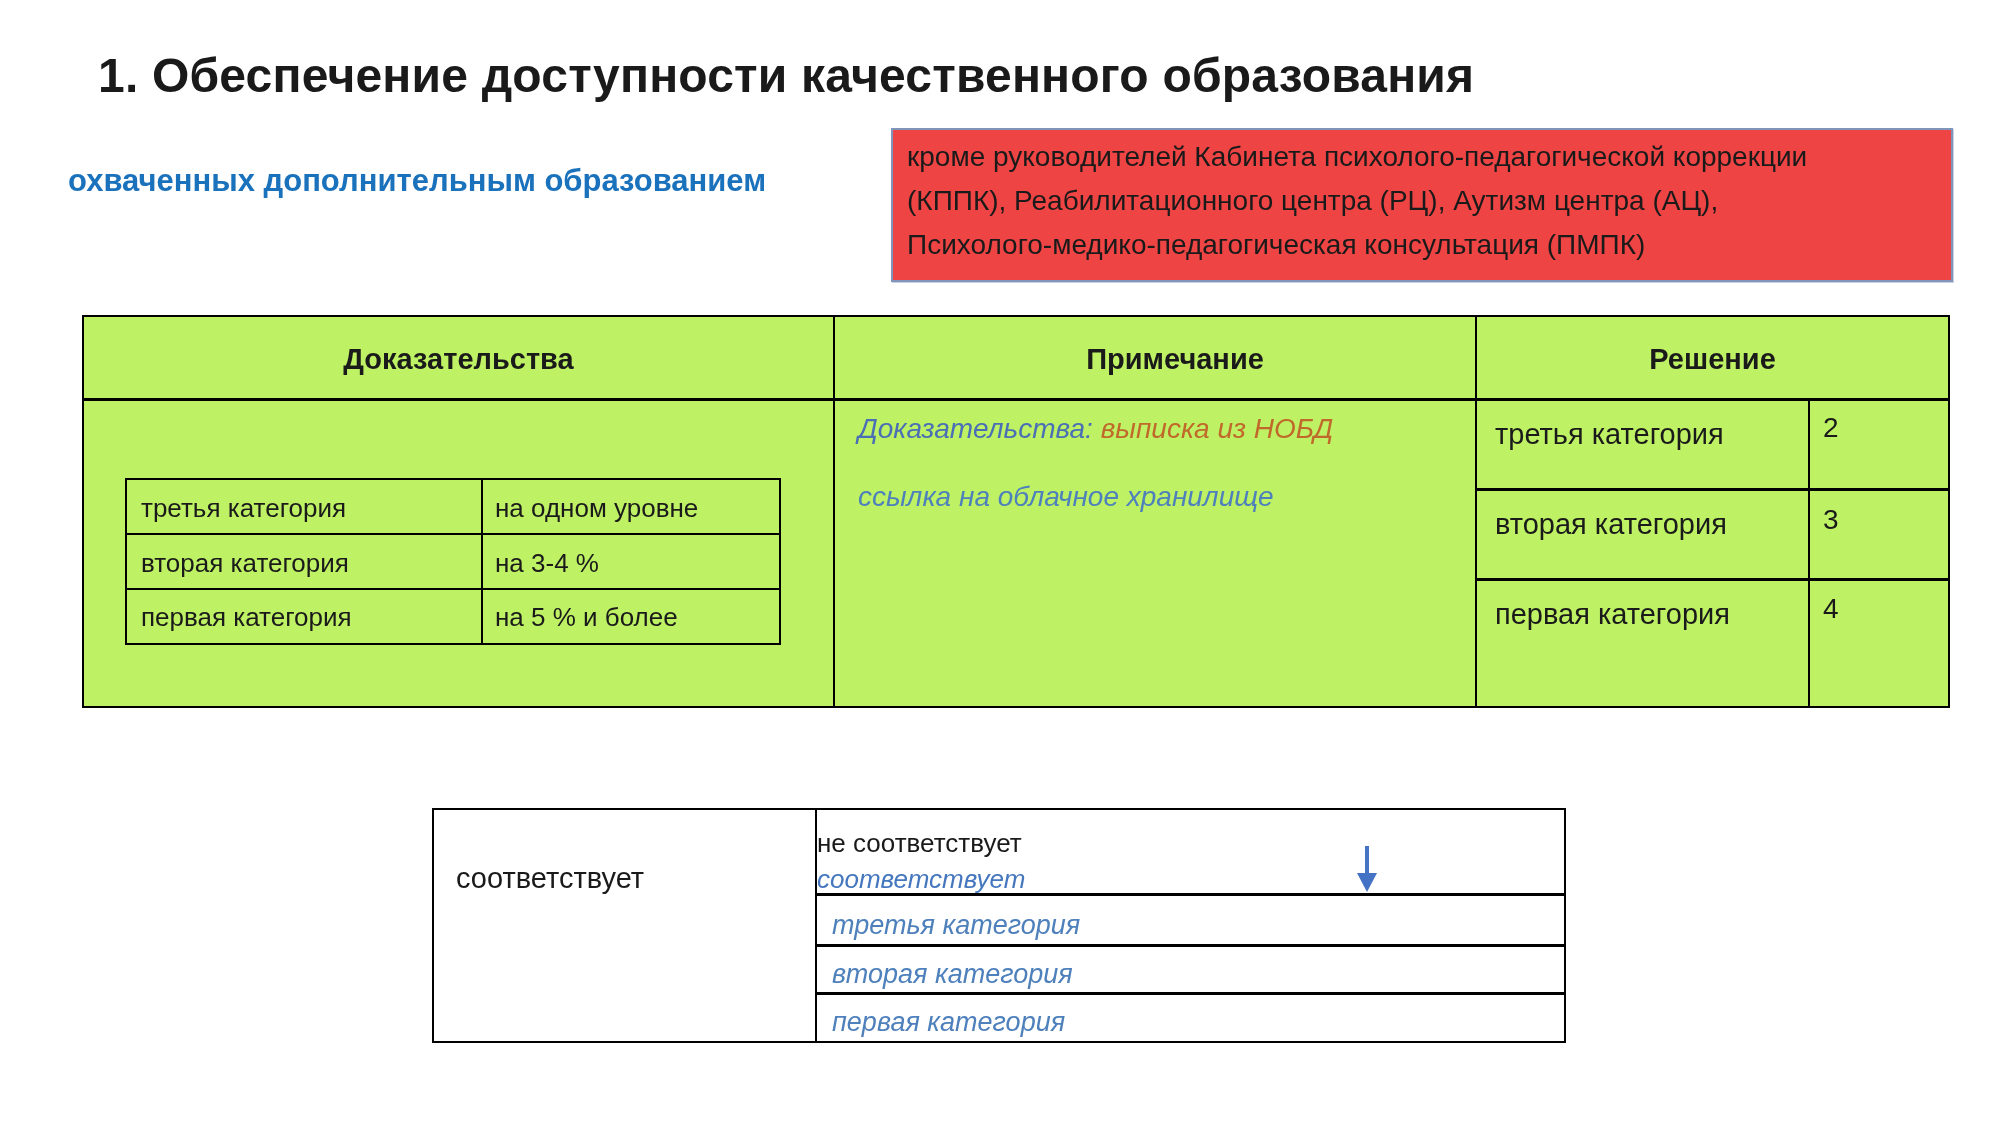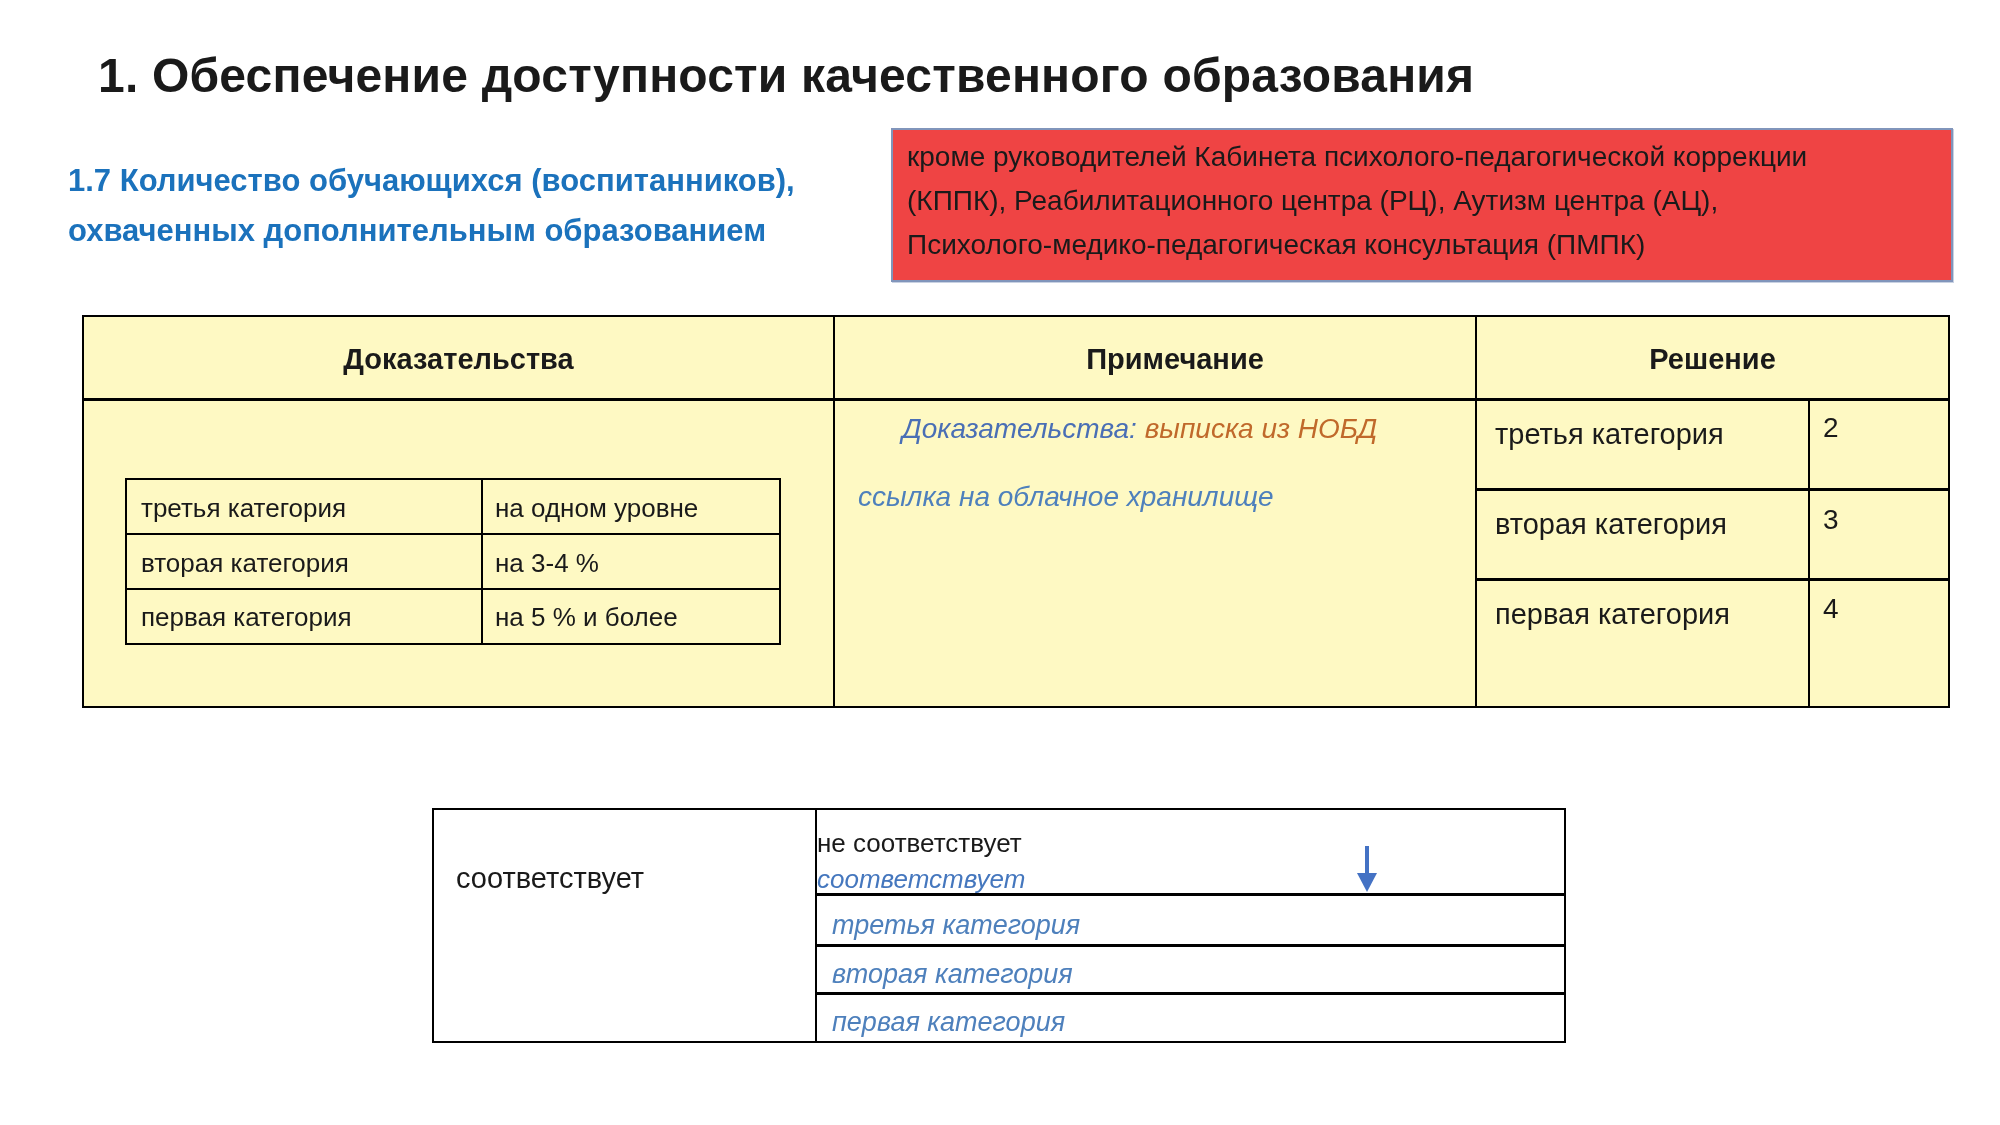--- a/index.html
+++ b/index.html
@@ -16,21 +16,21 @@
     left:891px;top:128px;width:1030px;height:140px;
     border:2px solid #8195bb;padding:5px 14px;
     font-size:28px;line-height:44px;background:#ef4444;
     box-shadow:1px 1px 0 #c9d2e2;
   }
   .note-box div{white-space:nowrap;}
   
   .vline{position:absolute;width:2px;background:#000;top:0;bottom:0;}
   .hline{position:absolute;height:3px;background:#000;left:0;right:0;}
   
-  .main-table{left:82px;top:315px;width:1864px;height:389px;border:2px solid #000;background:#fef9c3;}
+  .main-table{left:82px;top:315px;width:1864px;height:389px;border:2px solid #000;background:#bef264;}
   .mt-v1{left:749px;}
   .mt-v2{left:1391px;}
   .mt-v3{left:1724px;top:81px;}
   .mt-h-header{top:81px;}
   .mt-h-r1{top:171px;left:1393px;}
   .mt-h-r2{top:261px;left:1393px;}
   .mt-th{position:absolute;top:26px;font-size:29px;font-weight:bold;text-align:center;}
   .mt-th-evidence{left:0;width:749px;}
   .mt-th-note{left:751px;width:640px;margin-left:20px;}
   .mt-th-decision{left:1393px;width:471px;}
@@ -43,21 +43,21 @@
   .nt-cell{position:absolute;font-size:26px;white-space:nowrap;}
   .nt-c-l{left:14px;}
   .nt-c-r{left:368px;}
   .nt-r1{top:13px;}
   .nt-r2{top:68px;}
   .nt-r3{top:122px;}
   
   .note-line{position:absolute;left:774px;font-size:28px;font-style:italic;white-space:nowrap;}
   .note-line1{top:96px;}
   .note-line2{top:164px;color:#4e80bc;text-align:center;}
-  .note-part1{color:#4a6fb5;margin-left:44px;}
+  .note-part1{color:#4a6fb5;}
   .note-part2{color:#c0692b;}
   
   .dec-label{position:absolute;left:1411px;font-size:29px;white-space:nowrap;}
   .dec-num{position:absolute;left:1739px;font-size:28px;}
   .dec-l1{top:101px;}.dec-l2{top:191px;}.dec-l3{top:281px;}
   .dec-n1{top:95px;}.dec-n2{top:187px;}.dec-n3{top:276px;}
   
   .comp-table{left:432px;top:808px;width:1130px;height:231px;border:2px solid #000;background:#fff;}
   .ct-v{left:381px;}
   .ct-h1{top:83px;left:383px;}
@@ -72,21 +72,20 @@
   .ct-r1{top:100px;}.ct-r2{top:149px;}.ct-r3{top:197px;}
 </style>
 </head>
 <body>
 
 <div class="canvas">
 
   <div class="abs page-title">1. Обеспечение доступности качественного образования</div>
 
   <div class="abs indicator">
-    <div>1.7 Количество обучающихся (воспитанников),</div>
     <div>охваченных дополнительным образованием</div>
   </div>
 
   <div class="abs note-box">
     <div>кроме руководителей Кабинета психолого-педагогической коррекции</div>
     <div>(КППК), Реабилитационного центра (РЦ), Аутизм центра (АЦ),</div>
     <div>Психолого-медико-педагогическая консультация (ПМПК)</div>
   </div>
 
   <div class="abs main-table">

